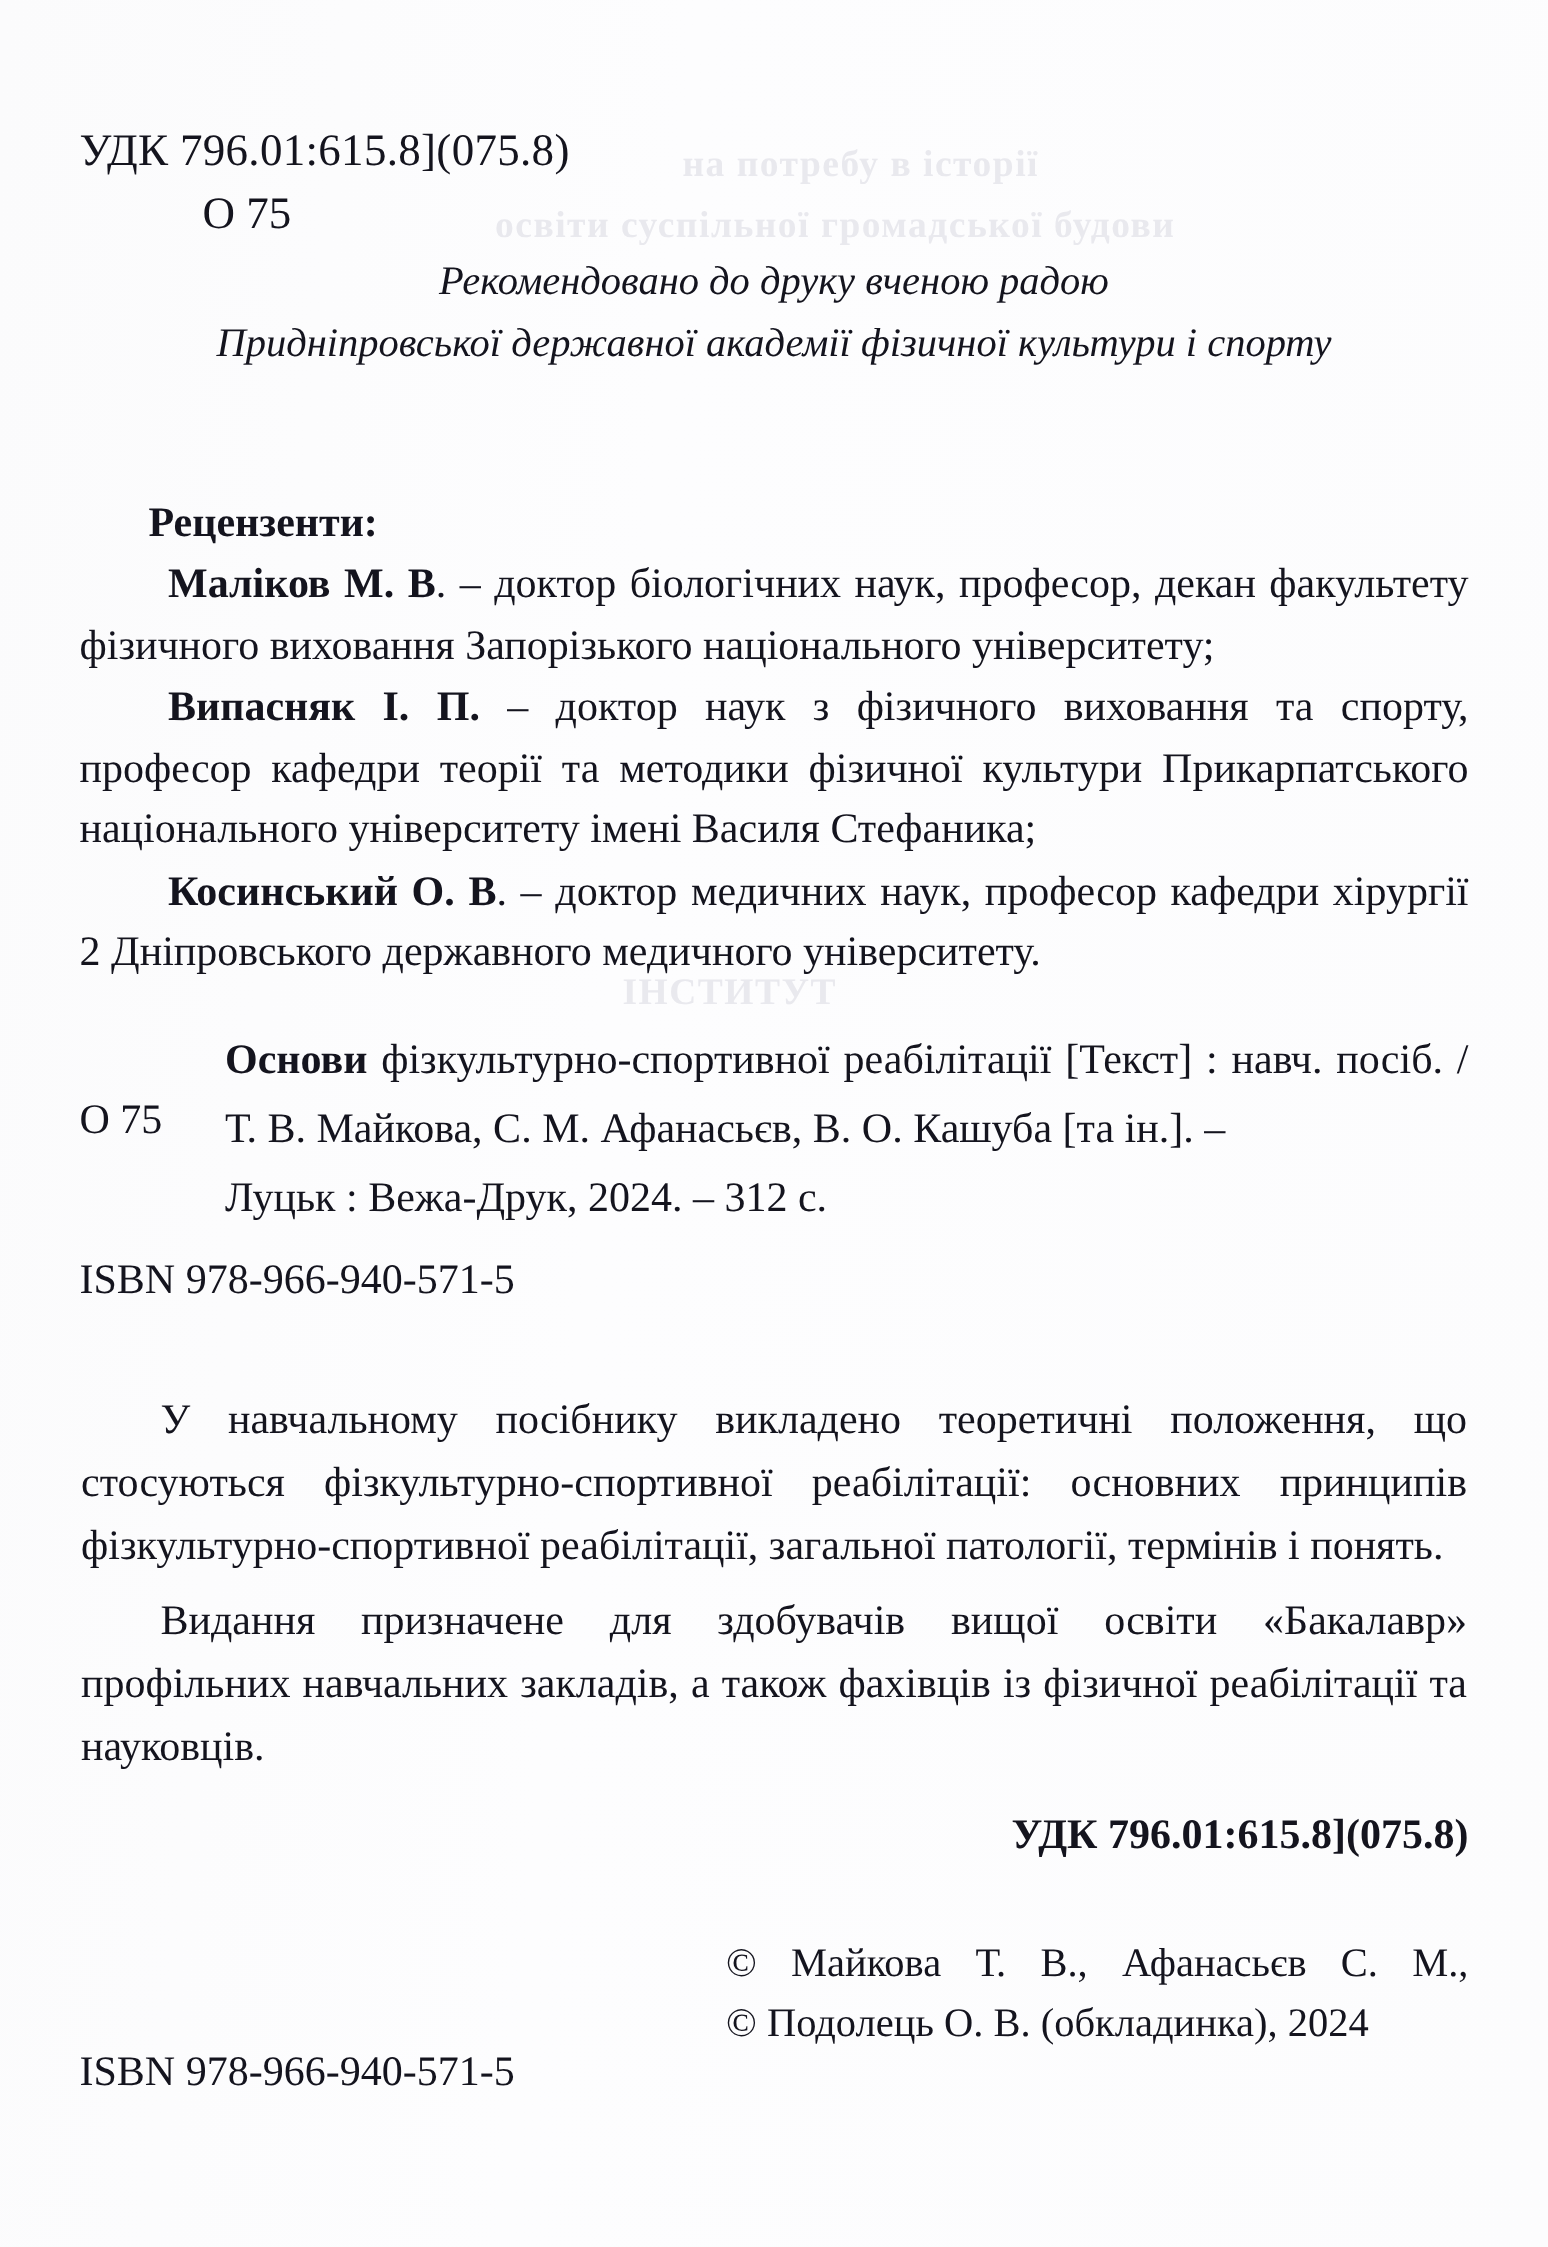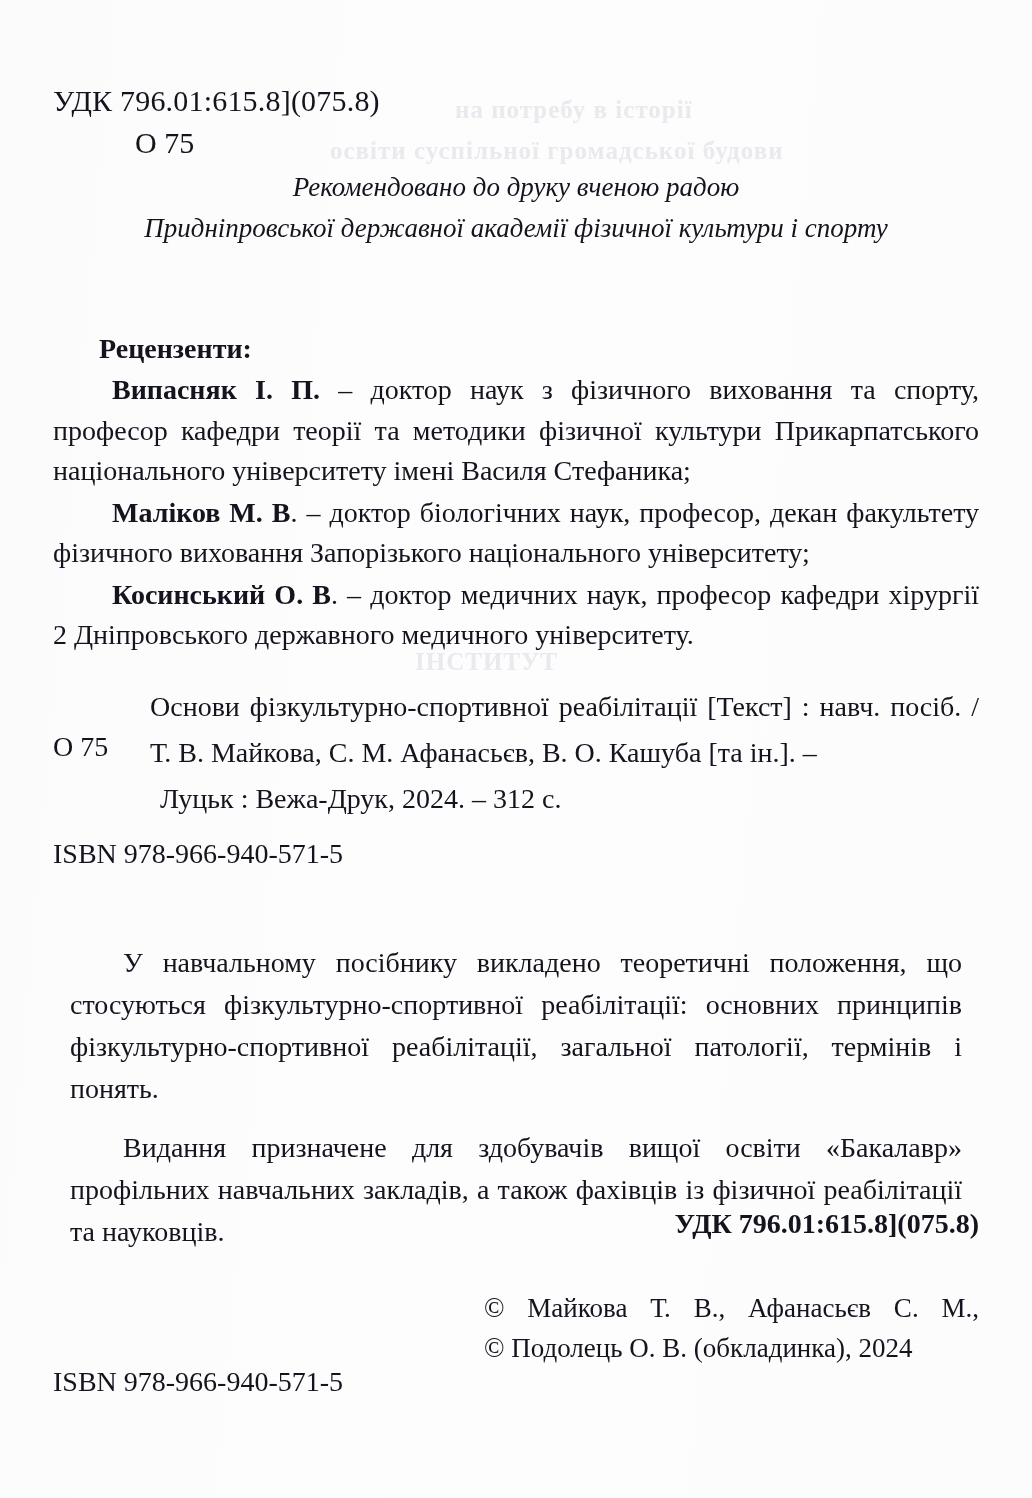--- a/index.html
+++ b/index.html
@@ -104,41 +104,41 @@
     top: 47px;
     font-size: 28px;
   }
   .biblio-text {
     margin-left: 97px;
     width: 829px;
     font-size: 28px;
     line-height: 46px;
     text-align: justify;
   }
-  .biblio-text b { font-weight: 400; }
-  .biblio-text .last { text-align: left; margin-left: 10px; }
+  .biblio-text b { font-weight: 700; }
+  .biblio-text .last { text-align: left; }
 
   .isbn-top {
     position: absolute;
     top: 838px;
     left: 0;
     font-size: 28px;
   }
 
   .annot {
     position: absolute;
     top: 925px;
     left: 0;
     width: 926px;
     font-size: 28px;
     line-height: 42px;
     text-align: justify;
   }
   .annot p {
-    margin: 17px;
+    margin: 1px;
     text-indent: 53px;
   }
   .annot p + p { margin-top: 8px; }
 
   .udc-bottom {
     position: absolute;
     top: 1208px;
     left: 0;
     width: 926px;
     text-align: right;
@@ -182,23 +182,23 @@
   <div class="code-top">О 75</div>
 
   <div class="rec-block">
     <span class="rline">Рекомендовано до друку вченою радою</span>
     <span class="rline">Придніпровської державної академії фізичної культури і спорту</span>
   </div>
 
   <div class="reviewers">
     <div class="rev-head">Рецензенти:</div>
 
+    <div class="rev-item"><b>Маліков М. В</b><span>. – доктор біологічних наук, професор, декан факультету фізичного виховання Запорізького національного університету;</span></div>
+
     <div class="rev-item"><b>Випасняк І. П.</b><span> – доктор наук з фізичного виховання та спорту, професор кафедри теорії та методики фізичної культури Прикарпатського національного університету імені Василя Стефаника;</span></div>
-
-    <div class="rev-item"><b>Маліков М. В</b><span>. – доктор біологічних наук, професор, декан факультету фізичного виховання Запорізького національного університету;</span></div>
 
     <div class="rev-item"><b>Косинський О. В</b><span>. – доктор медичних наук, професор кафедри хірургії 2 Дніпровського державного медичного університету.</span></div>
   </div>
 
   <div class="biblio">
     <div class="biblio-code">О 75</div>
     <div class="biblio-text"><b>Основи</b><span> фізкультурно-спортивної реабілітації [Текст] : навч. посіб. / Т. В. Майкова, С. М. Афанасьєв, В. О. Кашуба [та ін.]. –</span>
       <div class="last">Луцьк : Вежа-Друк, 2024. – 312 с.</div>
     </div>
   </div>

